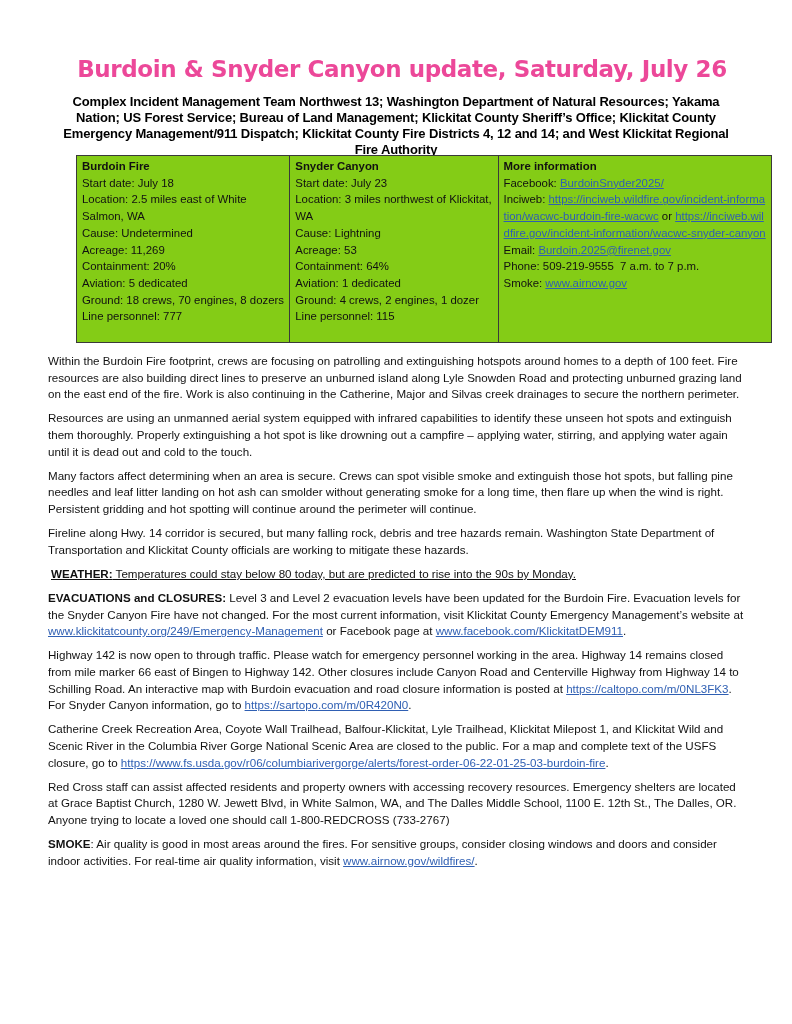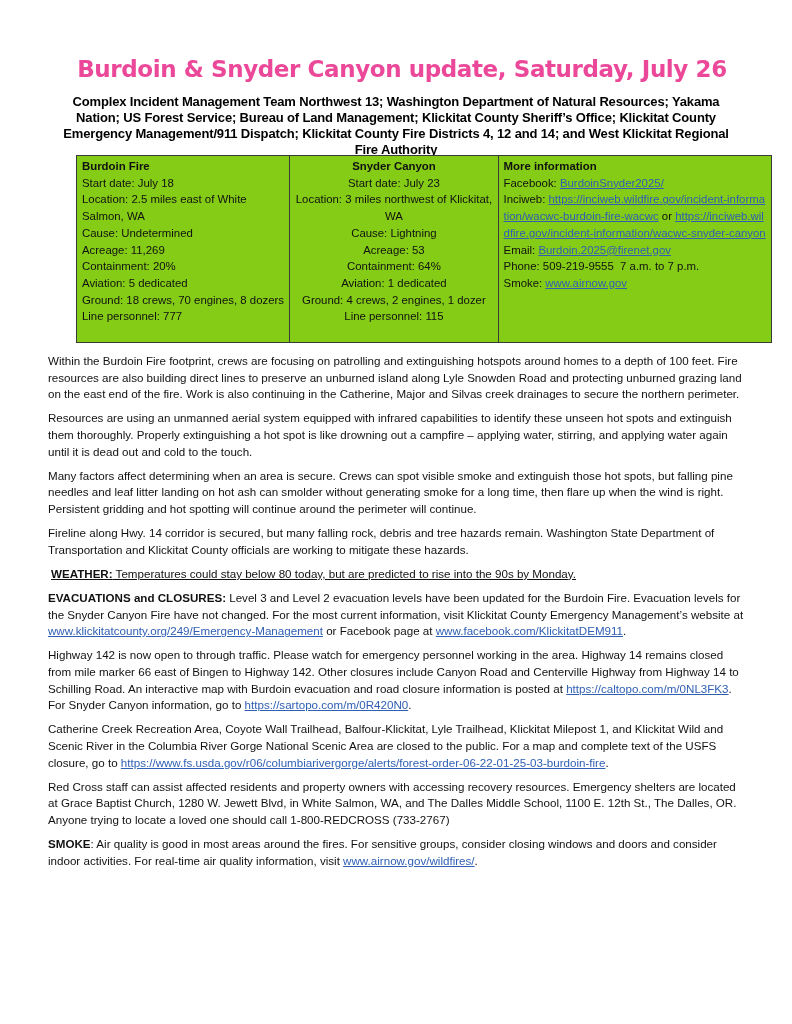--- a/index.html
+++ b/index.html
@@ -20,21 +20,21 @@
   }
   table.info {
     position: absolute; left: 0; top: 155px; width: 696px; border-collapse: collapse;
     background: #84cc16; font-size: 11.4px; line-height: 16.7px; margin-left: 28px;
   }
   table.info td {
     border: 1px solid #3a3a3a; vertical-align: top; padding: 2px 5px 2px 5px;
     height: 182px; color: #111;
   }
   td.c1 { width: 203px; }
-  td.c2 { width: 198px; text-align: center; }
+  td.c2 { width: 198px; }
   td.c3 { width: 263px; }
   .cell-head { font-weight: bold; display: block; }
   .row { display: block; }
   .lbl { font-weight: normal; }
   a.lnk, .lnk { color: #2f5fb3; text-decoration: underline; }
   .body-text {
     position: absolute; left: 0; top: 353px; width: 696px;
     font-size: 11.6px; line-height: 16.6px; color: #111;
   }
   .body-text p { margin: 0 0 7.6px 0; }

